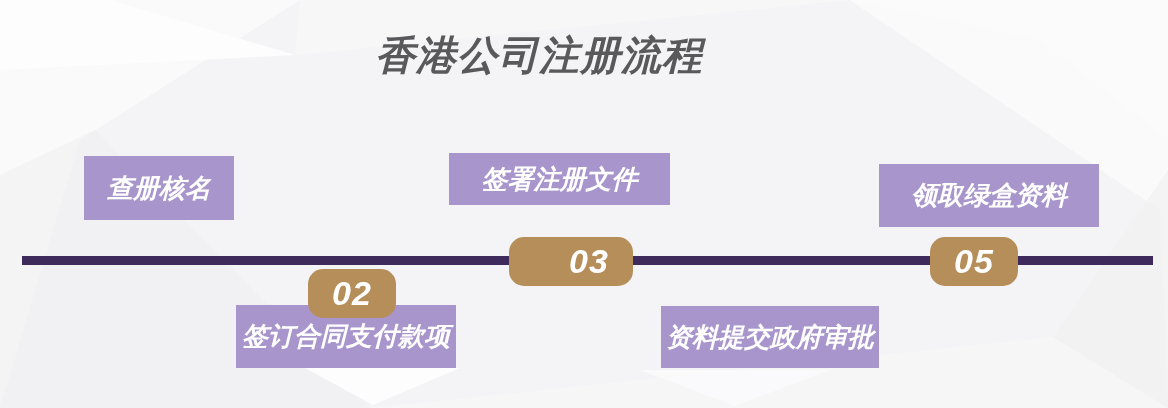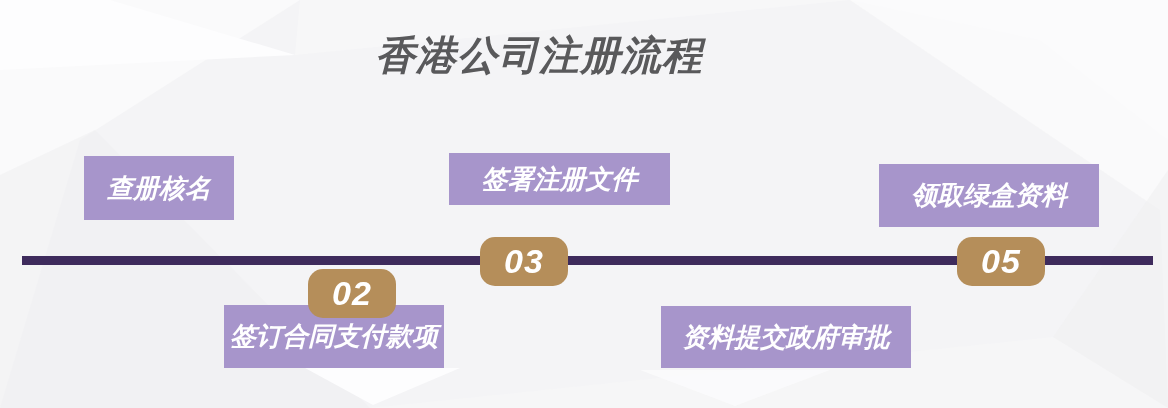--- a/index.html
+++ b/index.html
@@ -50,38 +50,38 @@
     color:var(--box-text,#ffffff);
     font-size:34px;
     font-weight:bold;
     display:flex;
     align-items:center;
     justify-content:center;
     letter-spacing:1px;
   }
   .n1{left:110px;}
   .n2{left:308px;margin-top:32px;}
-  .n3{left:480px;}
+  .n3{left:509px;padding-left:36px;}
   .n4{left:718px;}
-  .n5{left:930px;margin-left:27px;}
+  .n5{left:930px;}
   .label-box{
     position:absolute;
     background:var(--label-bg,#a795cb);
     color:var(--box-text,#ffffff);
     font-size:26px;
     font-weight:bold;
     display:flex;
     align-items:center;
     justify-content:center;
     white-space:nowrap;
   }
   .l1{left:84px;  top:156px; width:150px; height:64px;}
-  .l2{left:224px; top:305px; width:220px; height:63px;}
+  .l2{left:236px; top:305px; width:220px; height:63px;}
   .l3{left:449px; top:153px; width:221px; height:52px;}
-  .l4{left:661px; top:306px; width:250px; height:62px;text-align:right;}
+  .l4{left:661px; top:306px; width:218px; height:62px;text-align:right;}
   .l5{left:879px; top:164px; width:220px; height:63px;}
 </style>
 </head>
 <body>
 
 <div class="canvas">
 
   <svg class="bg-svg" viewBox="0 0 1168 408" preserveAspectRatio="none" aria-hidden="true">
     <rect x="0" y="0" width="1168" height="408" fill="#fafafb"></rect>
     <polygon points="80,140 300,0 850,0 1160,210 1168,408 0,408" fill="#f1f1f2" opacity="0.65"></polygon>

